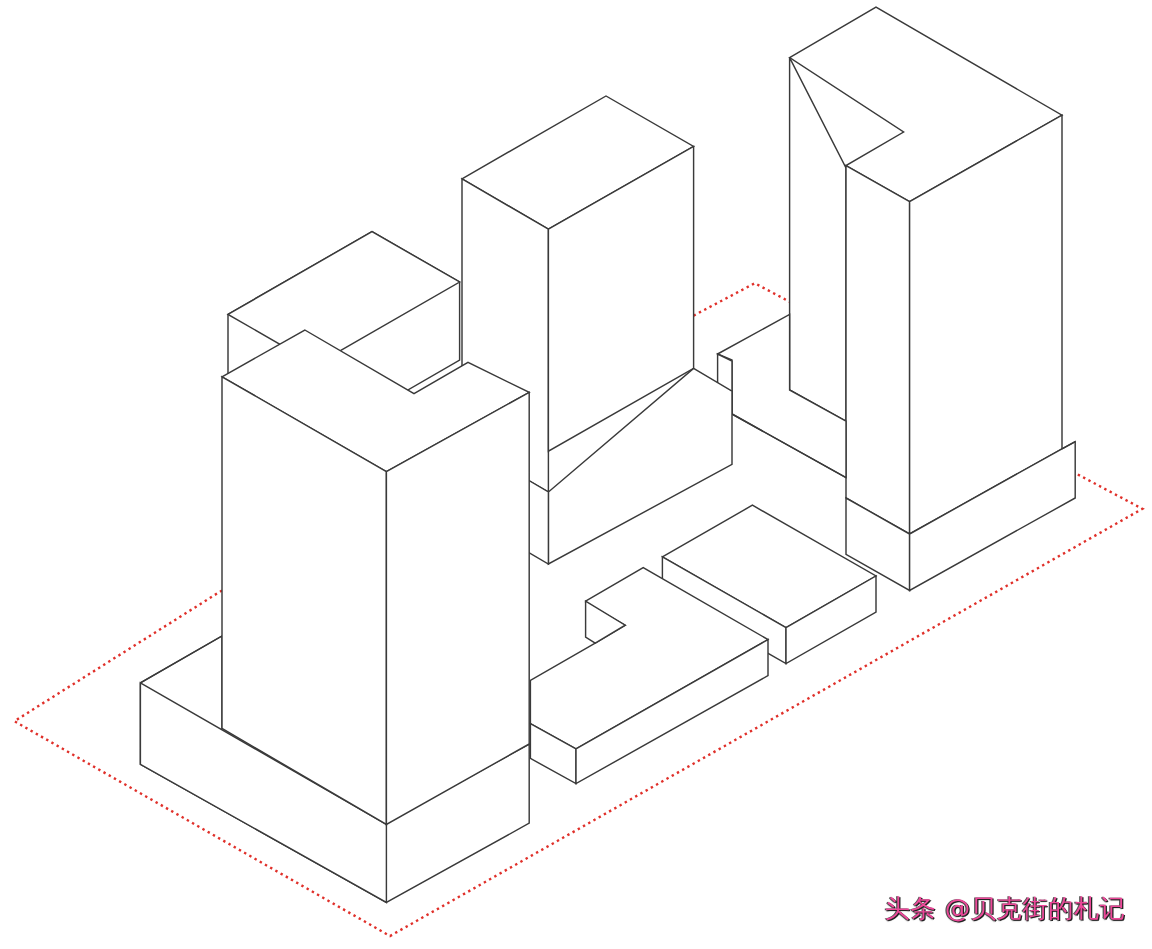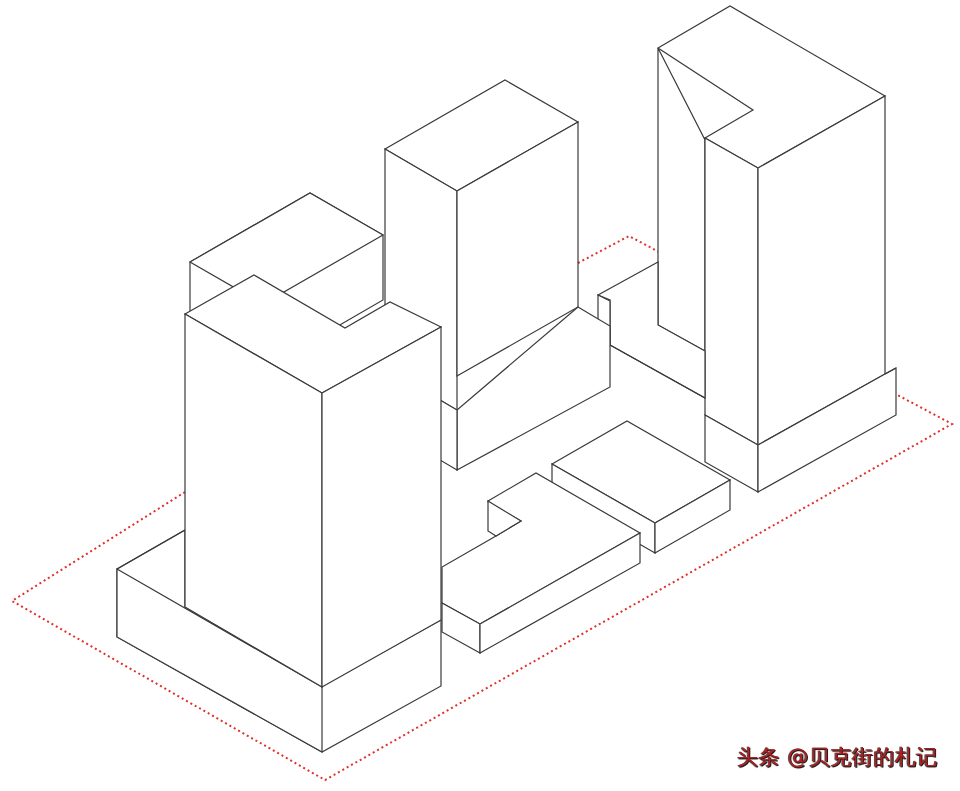--- a/index.html
+++ b/index.html
@@ -3,21 +3,21 @@
 <meta charset="utf-8">
 <style>
   html, body { margin: 0; padding: 0; background: #ffffff; }
   body { width: 960px; height: 791px; position: relative; overflow: hidden; }
   #canvas { position: absolute; left: 0; top: 0; width: 960px; height: 791px; }
   .face { fill: #ffffff; stroke: #3a3a3a; stroke-width: 1.2; stroke-linejoin: miter; }
   .edge { fill: none; stroke: #3a3a3a; stroke-width: 1.2; }
   .site { fill: none; stroke: #e0302a; stroke-width: 2; stroke-dasharray: 2 3; }
   .watermark {
     position: absolute; right: 22px; bottom: 20px;
-    font-family: "DejaVu Sans", sans-serif; font-size: 21px; color: #b91c1c;
+    font-family: "DejaVu Sans", sans-serif; font-size: 21px; color: #ec4899;
     text-shadow: 1px 1px 0 #222, -1px 0 0 #555, 0 1px 1px #333;
     letter-spacing: 0.5px;
   }
 </style>
 </head>
 <body>
 
 <svg id="canvas" viewBox="0 0 960 791" xmlns="http://www.w3.org/2000/svg">
 
   <polyline class="site" points="185,492 12,601 325,780 952,424 888,390"></polyline>

